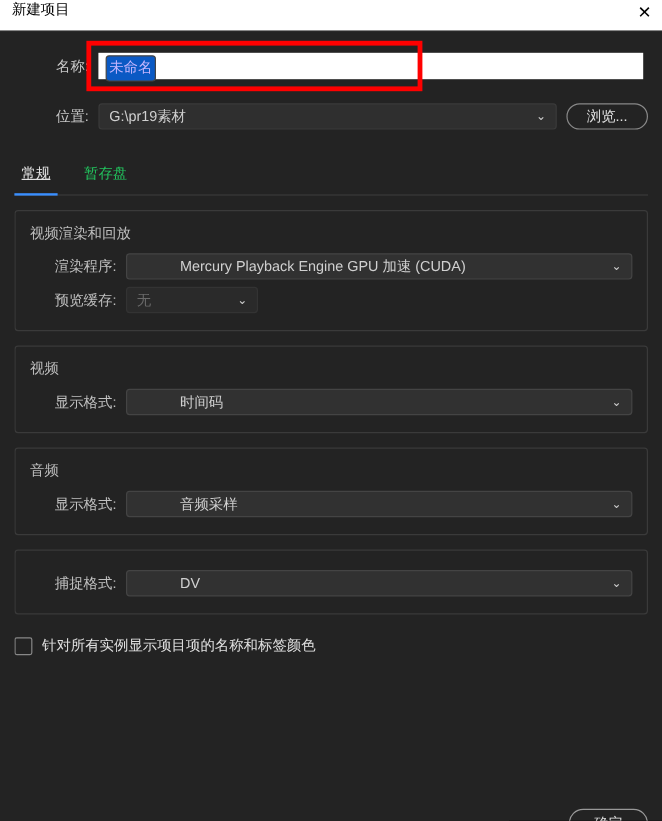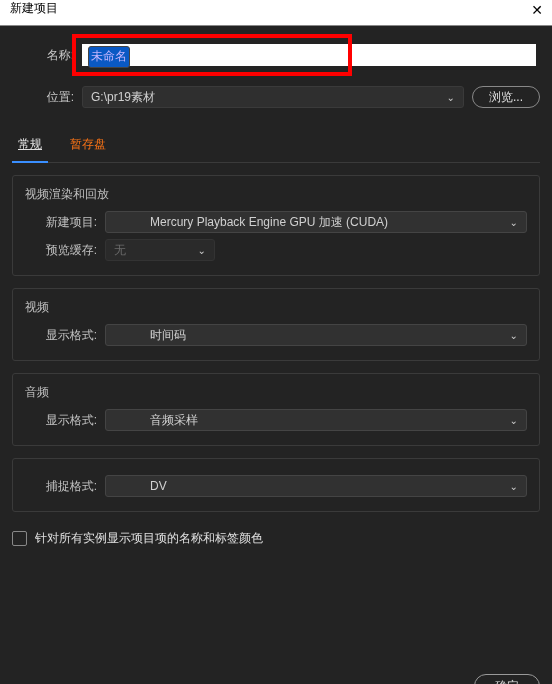--- a/index.html
+++ b/index.html
@@ -101,21 +101,21 @@
     cursor: pointer;
   }
   .tabs {
     display: flex;
     gap: 16px;
     margin-top: 18px;
     border-bottom: 1px solid #3a3a3a;
   }
   .tab {
     padding: 4px 6px 8px 6px;
-    color: #f97316;
+    color: #22c55e;
     cursor: pointer;
   }
   .tab.active {
     color: #e0e0e0;
     border-bottom: 2px solid #3a8fff;
     margin-bottom: -1px;
     text-decoration: underline;
   }
   .panel {
     flex: 1;
@@ -217,21 +217,21 @@
   <div class="tabs">
     <div class="tab active">常规</div>
     <div class="tab">暂存盘</div>
   </div>
 
   <div class="panel">
 
     <div class="group">
       <div class="group-title">视频渲染和回放</div>
       <div class="grow">
-        <span class="glabel">新建项目:</span>
+        <span class="glabel">渲染程序:</span>
         <div class="sel sel-wide">
           <span>Mercury Playback Engine GPU 加速 (CUDA)</span>
           <span class="chev">⌄</span>
         </div>
       </div>
       <div class="grow">
         <span class="glabel">预览缓存:</span>
         <div class="sel sel-short sel-disabled">
           <span>无</span>
           <span class="chev">⌄</span>

